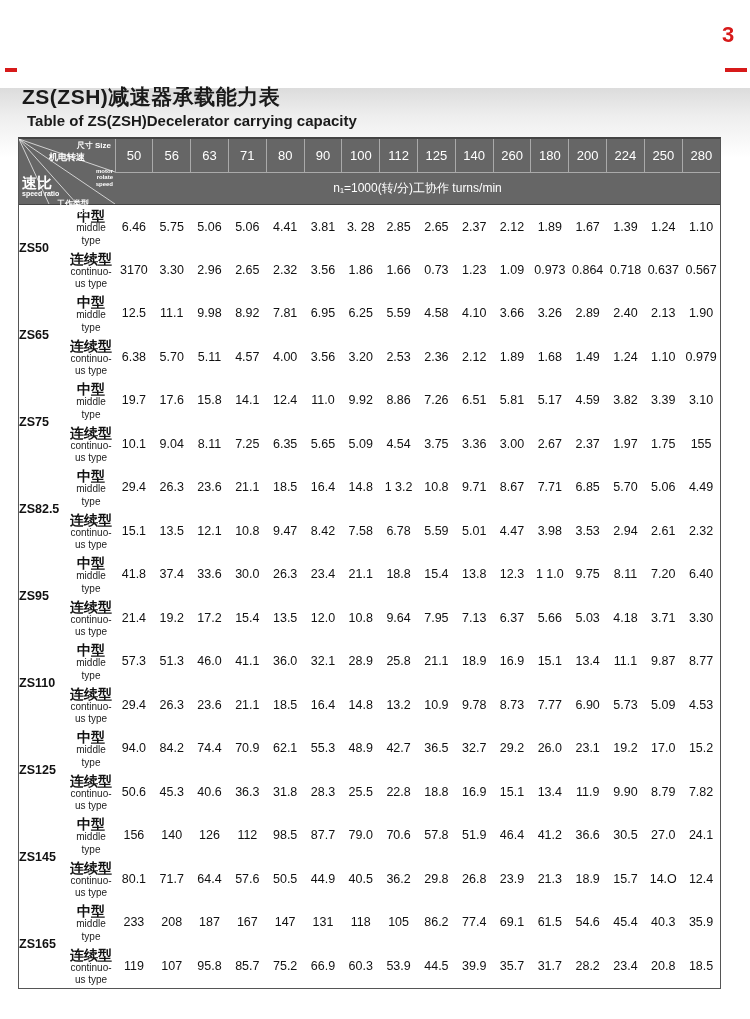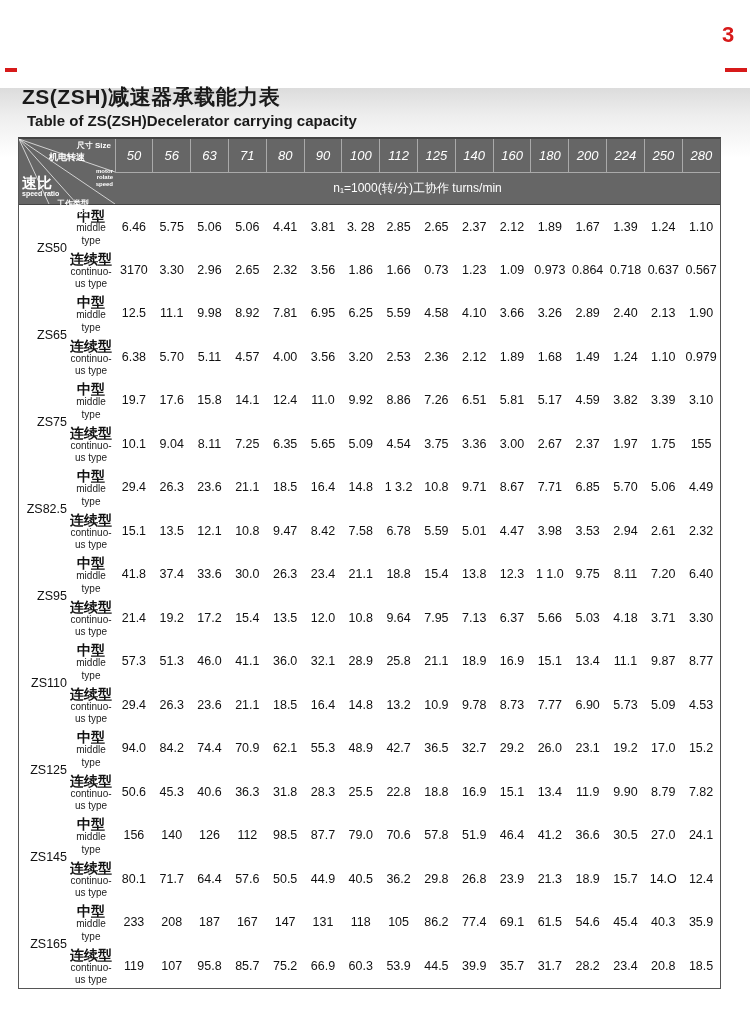--- a/index.html
+++ b/index.html
@@ -22,34 +22,34 @@
   .title-en {
     position: absolute; left: 27px; top: 112px; font-size: 15px; font-weight: bold; color: #1a1a1a;
   }
 
   .table-wrap {
     position: absolute; left: 18px; top: 137px; width: 703px;
     border: 1px solid #555; border-top: 2px solid #444;
   }
   table { border-collapse: collapse; width: 100%; table-layout: fixed; }
   thead th { background: #666; color: #fff; font-weight: normal; }
-  .size-row th.size { height: 33px; font-size: 13px; border-left: 1px solid #aaa; border-bottom: 1px solid #aaa; text-align: center; font-style: italic; }
+  .size-row th.size { height: 33px; font-size: 13px; border-left: 1px solid #aaa; border-bottom: 1px solid #aaa; text-align: center; }
   .speed-row th { height: 32px; font-size: 12px; text-align: center; border-bottom: 1px solid #444; }
   th.diag { position: relative; width: 96px; padding: 0; border-bottom: 1px solid #444; }
   .diag-box { position: relative; width: 96px; height: 65px; }
   .diag-box svg { position: absolute; left: 0; top: 0; }
   .diag-box span { position: absolute; color: #fff; line-height: 1; white-space: nowrap; font-weight: bold; }
   .d-size { right: 4px; top: 3px; font-size: 8px; }
   .d-motor-cn { left: 30px; top: 14px; font-size: 9px; }
   .d-motor-en { right: 2px; top: 29px; font-size: 6px; text-align: right; line-height: 1.05 !important; }
   .d-speed { left: 3px; top: 36px; font-size: 7px; text-align: center; line-height: 1.1 !important; }
   .d-serve { left: 38px; top: 61px; font-size: 7px; line-height: 1.1 !important; }
 
   tbody td { text-align: center; font-size: 12.5px; color: #111; height: 43.5px; white-space: nowrap; }
-  td.model { width: 48px; font-size: 12.5px; text-align: right; vertical-align: middle; }
+  td.model { width: 48px; font-size: 12.5px; text-align: left; vertical-align: middle; font-weight: bold; }
   td.type { width: 48px; text-align: center; line-height: 1.05; padding-top: 2px; }
   .type-cn { display: block; font-size: 14px; font-weight: bold; color: #111; }
   .type-en { display: block; font-size: 10px; color: #222; }
   .type-en2 { display: block; font-size: 10px; color: #222; margin-top: 2px; }
 </style>
 </head>
 <body>
 
 <div class="white-mask"></div>
 <div class="bg-band"></div>
@@ -94,21 +94,21 @@
         <th class="size">50</th>
         <th class="size">56</th>
         <th class="size">63</th>
         <th class="size">71</th>
         <th class="size">80</th>
         <th class="size">90</th>
         <th class="size">100</th>
         <th class="size">112</th>
         <th class="size">125</th>
         <th class="size">140</th>
-        <th class="size">160</th>
+        <th class="size">260</th>
         <th class="size">180</th>
         <th class="size">200</th>
         <th class="size">224</th>
         <th class="size">250</th>
         <th class="size">280</th>
       </tr>
       <tr class="speed-row">
         <th colspan="16">n₁=1000(转/分)工协作 turns/min</th>
       </tr>
     </thead>

